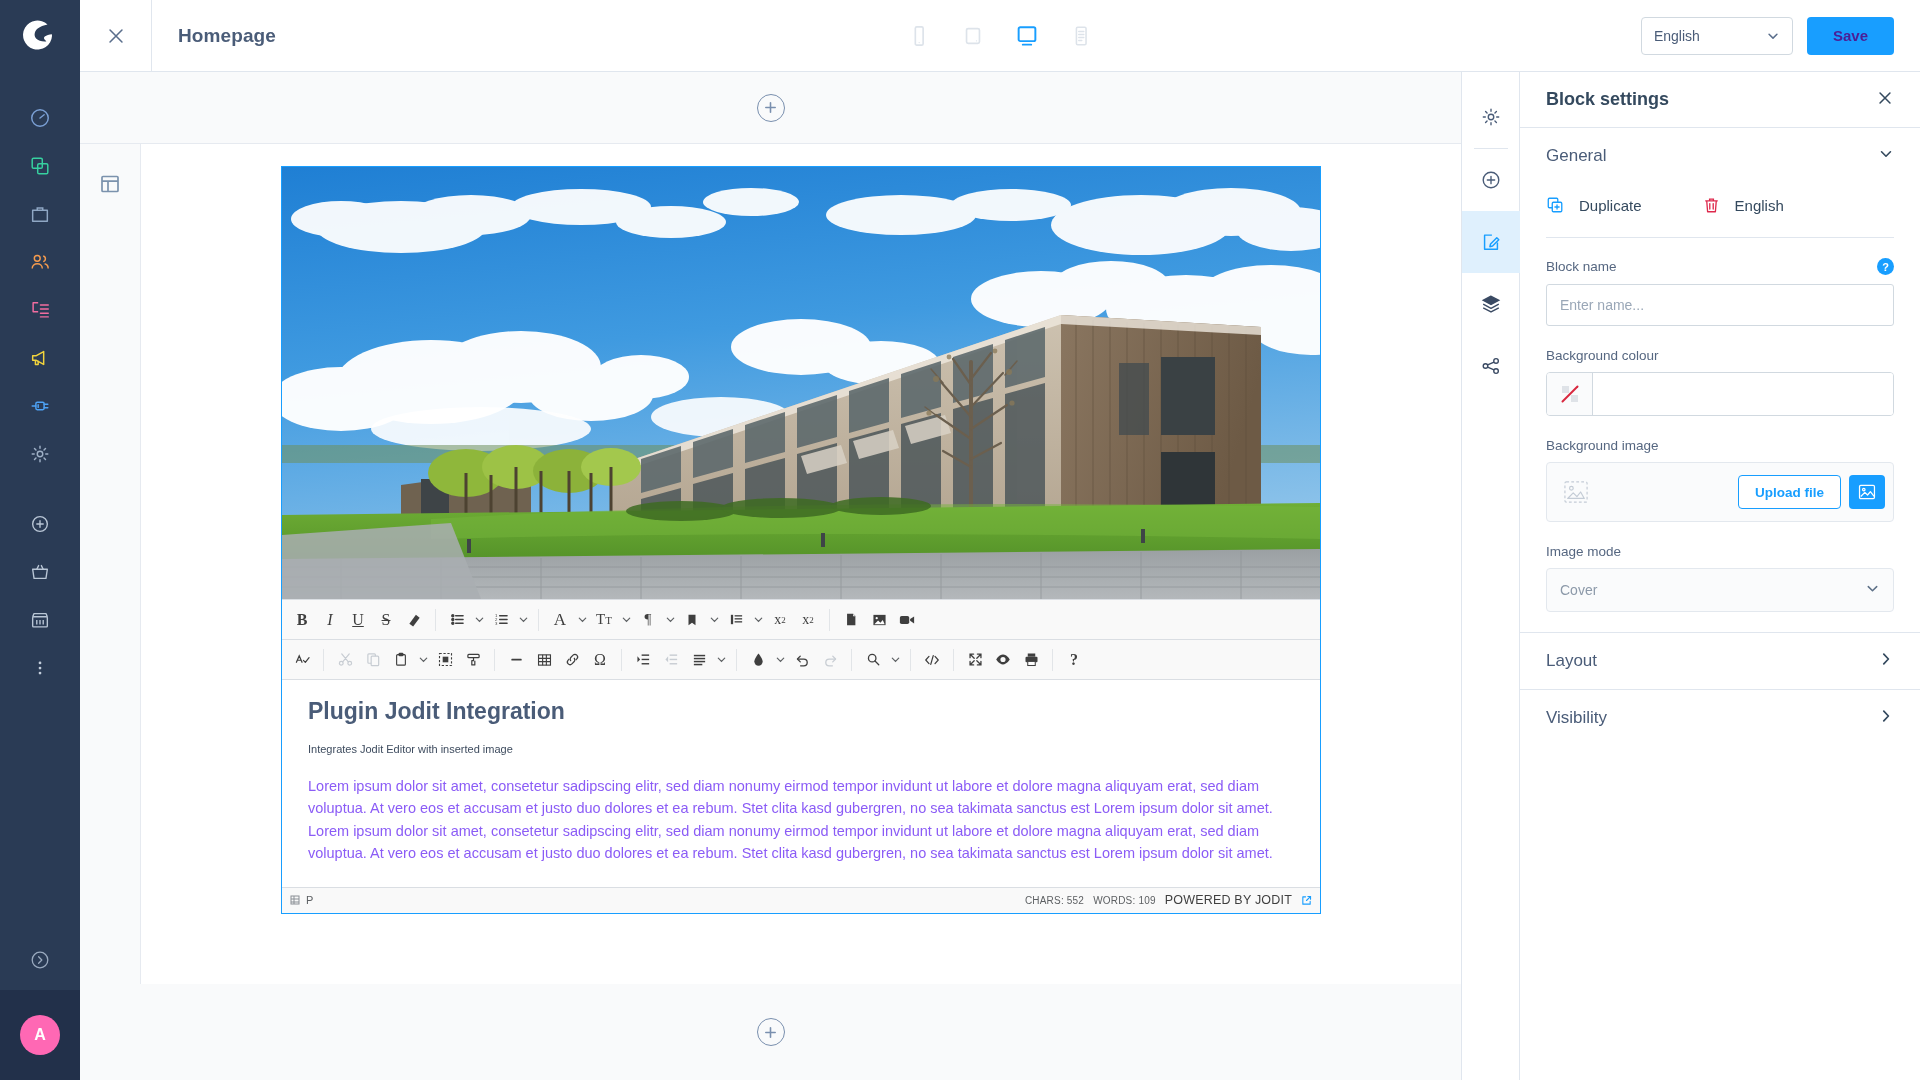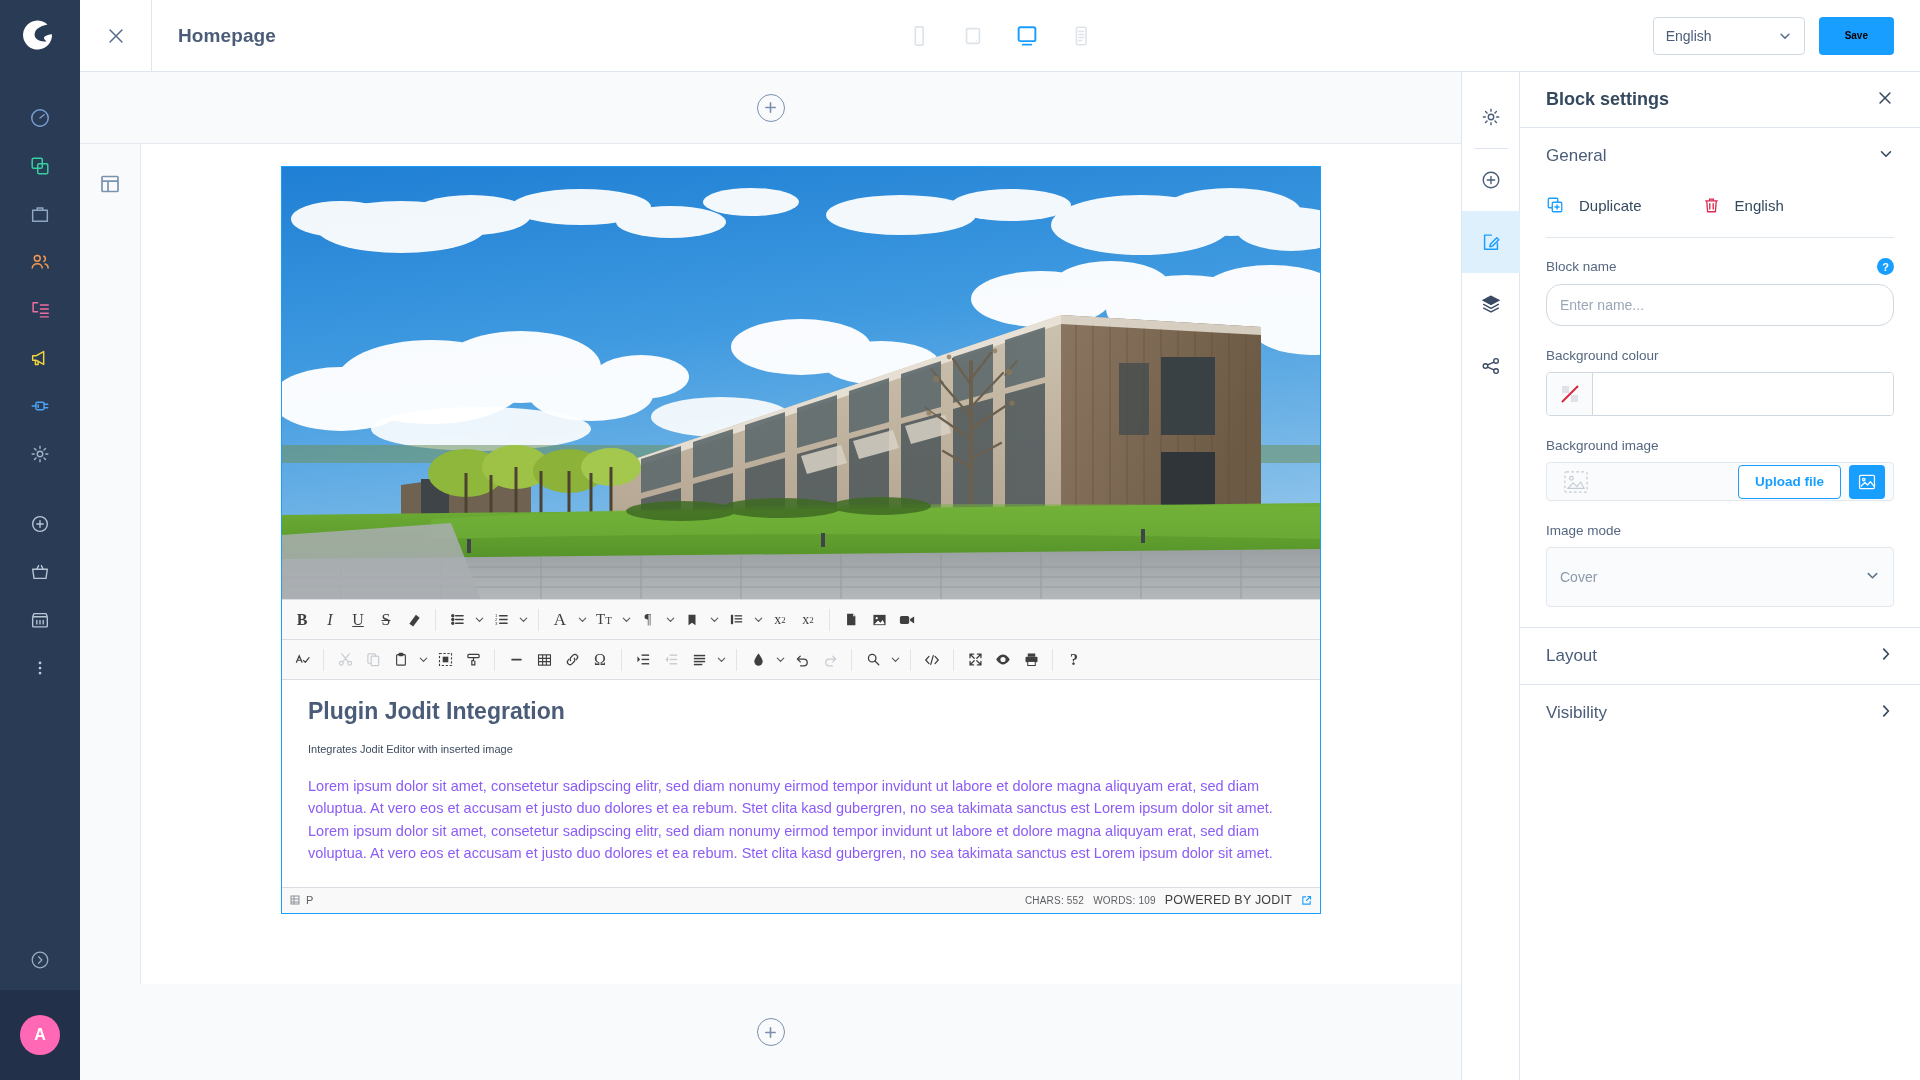--- a/index.html
+++ b/index.html
@@ -51,22 +51,22 @@
     display: flex; align-items: center; gap: 20px;
   }
   .device-btn { width: 34px; height: 34px; display: flex; align-items: center; justify-content: center; cursor: pointer; }
   .topbar-right { margin-left: auto; display: flex; align-items: flex-end; gap: 14px; padding-right: 26px; }
   .lang-select {
     width: 152px; height: 38px; border: 1px solid #d1d9e0; border-radius: 4px;
     display: flex; align-items: center; padding: 0 12px; font-size: 14px; color: #4a5c78;
     background: #fff; cursor: pointer; justify-content: space-between;
   }
   .save-btn {
-    background: #189eff; color: #000000; border: none; border-radius: 4px;
-    height: 38px; padding: 0 26px; font-size: 10px; font-weight: bold;
+    background: #189eff; color: #4c1d95; border: none; border-radius: 4px;
+    height: 38px; padding: 0 26px; font-size: 15px; font-weight: bold;
     font-family: "Liberation Sans", sans-serif; cursor: pointer;
   }
 
   
   .body-row { flex: 1; display: flex; min-height: 0; }
 
   
   .stage { flex: 1; background: #f9fafb; display: flex; flex-direction: column; min-width: 0;
     border-right: 1px solid #e0e6ee; position: relative; }
   .stage-top-add { height: 72px; display: flex; align-items: center; justify-content: center;
@@ -136,46 +136,46 @@
   .dup-del { display: flex; align-items: center; gap: 60px; padding: 12px 0 22px 0; }
   .dd-item { display: flex; align-items: center; gap: 14px; cursor: pointer; }
   .dd-item span { font-size: 15px; color: #34495e; }
   .field-label { font-size: 13.5px; color: #566781; display: flex; align-items: center; margin-bottom: 9px; }
   .help-dot {
     margin-left: auto; width: 17px; height: 17px; border-radius: 50%; background: #189eff;
     color: #fff; font-size: 11px; font-weight: bold; display: flex; align-items: center; justify-content: center;
     cursor: pointer;
   }
   .text-input {
-    width: 100%; height: 42px; border: 1px solid #d1d9e0; border-radius: 15px;
+    width: 100%; height: 42px; border: 1px solid #d1d9e0; border-radius: 3px;
     padding: 0 13px; font-size: 14px; color: #000000; background: #fff;
     font-family: "Liberation Sans", sans-serif;
   }
   .text-input::placeholder { color: #9aa7b7; }
   .field-gap { height: 22px; }
   .color-field { display: flex; height: 44px; border: 1px solid #d1d9e0; border-radius: 4px; overflow: hidden; }
   .color-swatch { width: 46px; border-right: 1px solid #d1d9e0; background: #fafbfc;
     display: flex; align-items: center; justify-content: center; cursor: pointer; }
   .color-rest { flex: 1; background: #fff; cursor: text; }
   .media-field {
-    display: flex; align-items: center; height: 39px; border: 1px solid #e3e8ee; border-radius: 4px;
+    display: flex; align-items: center; height: 60px; border: 1px solid #e3e8ee; border-radius: 4px;
     background: #fafbfc; padding: 0 8px 0 12px; gap: 8px;
   }
   .media-thumb { width: 34px; height: 30px; display: flex; align-items: center; justify-content: center; }
   .upload-btn {
     margin-left: auto; height: 34px; border: 1px solid #189eff; color: #189eff; background: #fff;
     border-radius: 4px; padding: 0 16px; font-size: 13.5px; font-weight: bold; cursor: pointer;
     font-family: "Liberation Sans", sans-serif;
   }
   .media-btn {
     width: 36px; height: 34px; background: #189eff; border-radius: 4px;
     display: flex; align-items: center; justify-content: center; cursor: pointer;
   }
   .select-input {
-    width: 100%; height: 60px; border: 1px solid #e3e8ee; border-radius: 4px; background: #fafbfc;
+    width: 100%; height: 44px; border: 1px solid #e3e8ee; border-radius: 4px; background: #fafbfc;
     display: flex; align-items: center; padding: 0 13px; font-size: 14px; color: #8c99a9; cursor: pointer;
   }
   .select-input .chev { margin-left: auto; }
 </style>
 </head>
 <body>
 
 <div id="app">
 
   <div class="nav-rail">

